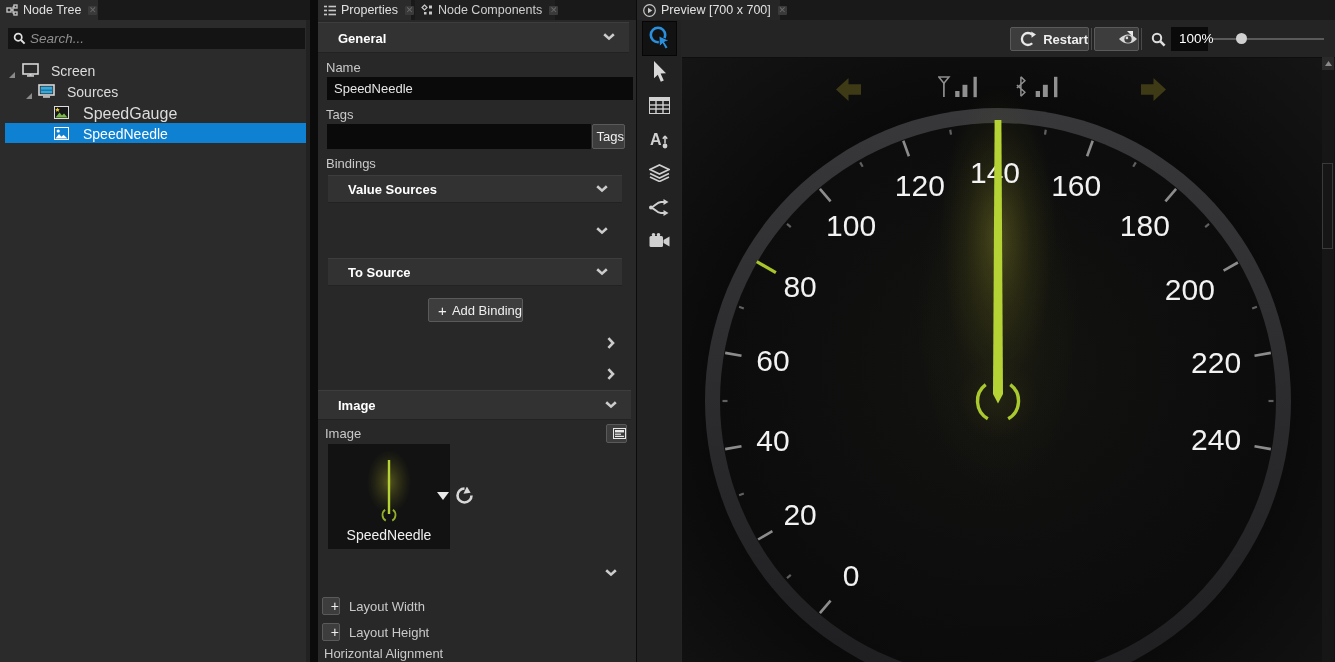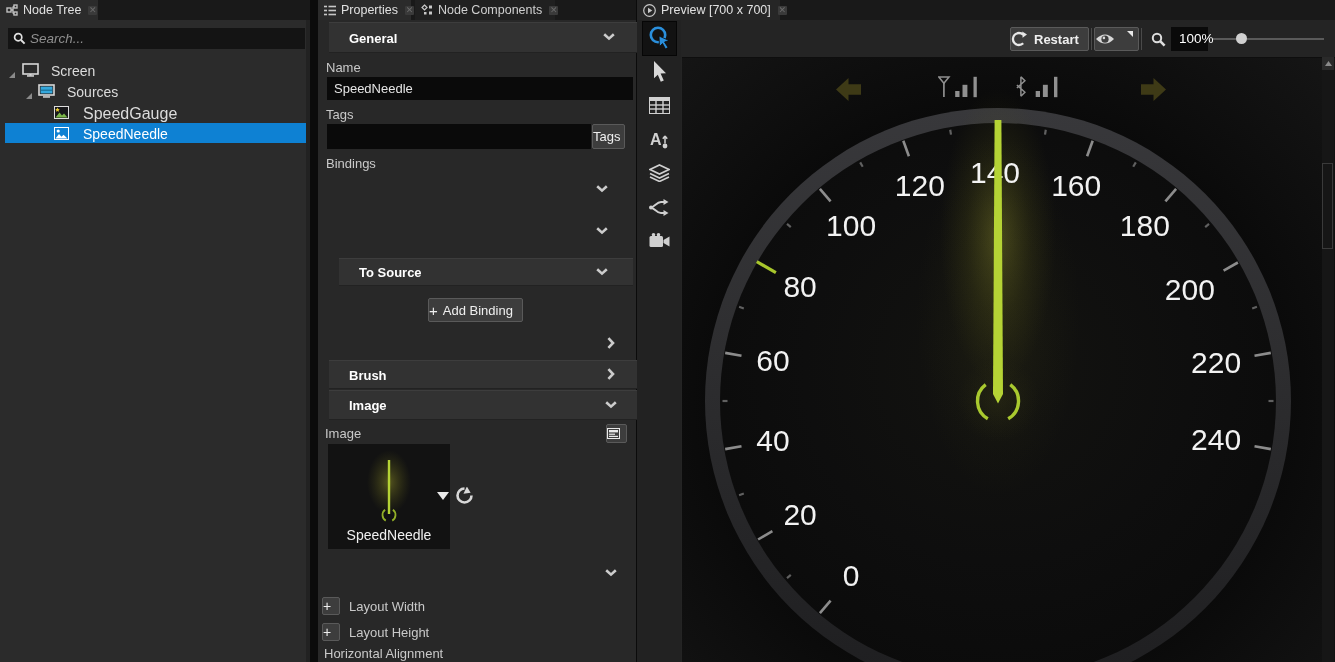--- a/index.html
+++ b/index.html
@@ -1,24 +1,24 @@
 <!DOCTYPE html>
 <html><head><meta charset="utf-8"><style>
 * { margin:0; padding:0; box-sizing:border-box; }
 html,body { width:1335px; height:662px; background:#0b0b0b; font-family:"Liberation Sans",sans-serif; overflow:hidden; }
 .abs { position:absolute; }
 .tabbar { position:absolute; left:0; top:0; right:0; height:20px; background:#191919; }
 .tab { position:absolute; top:0; height:20px; background:#2b2b2b; display:flex; align-items:center; padding:0 6px; color:#e0e0e0; font-size:12.5px; white-space:nowrap; }
 .tab .x { color:#6a6a6a; background:#3a3a3a; font-size:9px; width:9px; height:9px; line-height:9px; text-align:center; margin-left:7px; border-radius:1px; flex:none; }
 .tab svg { flex:none; }
-.hdr { position:absolute; background:#323232; color:#fff; font-weight:bold; font-size:13px; border-top:1px solid #3d3d3d; border-bottom:1px solid #222;margin-left:11px;}
+.hdr { position:absolute; background:#323232; color:#fff; font-weight:bold; font-size:13px; border-top:1px solid #3d3d3d; border-bottom:1px solid #222;}
 .hdr span { position:absolute; left:20px; top:50%; transform:translateY(-50%); }
 .lbl { position:absolute; color:#c9c9c9; font-size:13px; }
 .inp { position:absolute; background:#0a0a0a; color:#e6e6e6; font-size:13px;padding-left:8px; }
-.btn { position:absolute; background:#3d3d3d; border:1px solid #5a5a5a; border-radius:2px; color:#efefef; font-size:13px; display:flex; align-items:center; justify-content:flex-start; }
+.btn { position:absolute; background:#3d3d3d; border:1px solid #5a5a5a; border-radius:2px; color:#efefef; font-size:13px; display:flex; align-items:center; justify-content:flex-end; }
 .chevD { position:absolute; width:12px; height:8px; }
 .chevR { position:absolute; width:8px; height:12px; }
 </style></head>
 <body>
 <div class="abs" style="left:0;top:0;width:310px;height:662px;background:#2b2b2b">
 <div class="tabbar"></div>
 <div class="tab" style="left:0;width:98px"><svg width="12" height="12" viewBox="0 0 12 12" style="margin-right:5px">
         <g fill="none" stroke="#c0c0c0" stroke-width="1.4">
           <rect x="1" y="4" width="4" height="4"></rect>
           <rect x="8" y="1" width="3" height="3"></rect>
@@ -89,39 +89,39 @@
     </div>
     <svg class="chevD" style="left:285px;top:33px" viewBox="0 0 12 8">
       <path d="M1.2 1.2 L6 5.6 L10.8 1.2" fill="none" stroke="#cccccc" stroke-width="2.6"></path>
     </svg>
 <div class="lbl" style="left:8px;top:60px">Name</div>
 <div class="inp" style="left:9px;top:77px;width:306px;height:23px;line-height:23px;padding-left:7px">SpeedNeedle</div>
 <div class="lbl" style="left:8px;top:107px">Tags</div>
 <div class="inp" style="left:9px;top:124px;width:264px;height:25px"></div>
 <div class="btn" style="left:274px;top:124px;width:33px;height:25px">Tags</div>
 <div class="lbl" style="left:8px;top:156px">Bindings</div>
+<div class="hdr" style="left:10px;top:175px;width:294px;height:28px">
+      <span>Value Sources</span>
+    </div>
     <svg class="chevD" style="left:278px;top:185px" viewBox="0 0 12 8">
       <path d="M1.2 1.2 L6 5.6 L10.8 1.2" fill="none" stroke="#cccccc" stroke-width="2.6"></path>
     </svg>
     <svg class="chevD" style="left:278px;top:227px" viewBox="0 0 12 8">
       <path d="M1.2 1.2 L6 5.6 L10.8 1.2" fill="none" stroke="#cccccc" stroke-width="2.6"></path>
     </svg>
 <div class="hdr" style="left:10px;top:258px;width:294px;height:28px">
       <span>To Source</span>
     </div>
     <svg class="chevD" style="left:278px;top:268px" viewBox="0 0 12 8">
       <path d="M1.2 1.2 L6 5.6 L10.8 1.2" fill="none" stroke="#cccccc" stroke-width="2.6"></path>
     </svg>
 <div class="btn" style="left:110px;top:298px;width:95px;height:24px"><span style="font-size:15px;margin-right:5px">+</span>Add Binding</div>
     <svg class="chevR" style="left:289px;top:337px" viewBox="0 0 8 12">
       <path d="M1.4 1.2 L6 6 L1.4 10.8" fill="none" stroke="#cccccc" stroke-width="2.6"></path>
     </svg>
-<div class="hdr" style="left:0px;top:360px;width:313px;height:29px">
-      <span>Brush</span>
-    </div>
     <svg class="chevR" style="left:289px;top:368px" viewBox="0 0 8 12">
       <path d="M1.4 1.2 L6 6 L1.4 10.8" fill="none" stroke="#cccccc" stroke-width="2.6"></path>
     </svg>
 <div class="hdr" style="left:0px;top:390px;width:313px;height:30px">
       <span>Image</span>
     </div>
     <svg class="chevD" style="left:287px;top:401px" viewBox="0 0 12 8">
       <path d="M1.2 1.2 L6 5.6 L10.8 1.2" fill="none" stroke="#cccccc" stroke-width="2.6"></path>
     </svg>
 <div class="lbl" style="left:7px;top:426px">Image</div>

